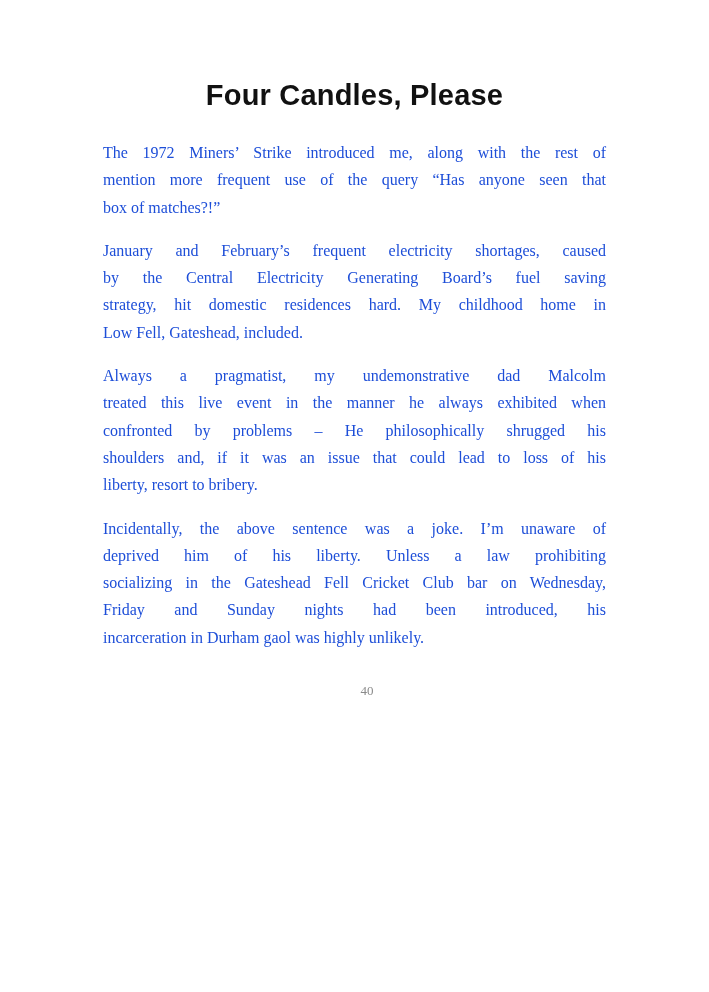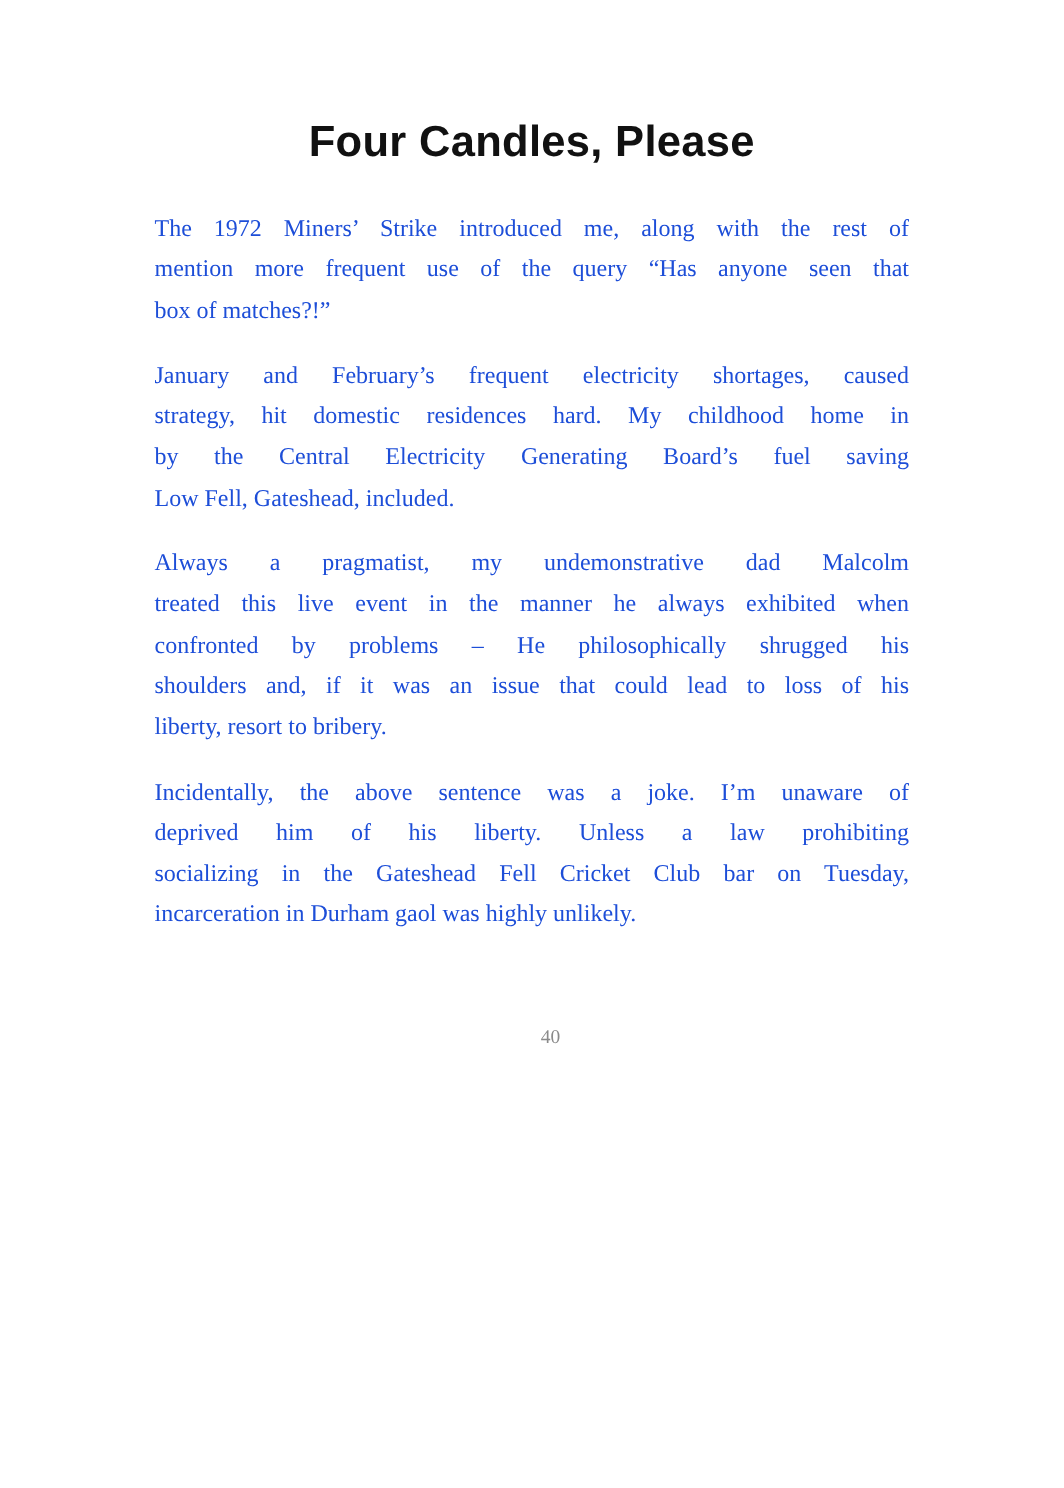--- a/index.html
+++ b/index.html
@@ -62,33 +62,34 @@
   <h1 class="title">Four Candles, Please</h1>
 
   <div class="content">
       <div class="para">
         <div class="line">The 1972 Miners’ Strike introduced me, along with the rest of</div>
         <div class="line">mention more frequent use of the query “Has anyone seen that</div>
         <div class="line last">box of matches?!”</div>
       </div>
       <div class="para">
         <div class="line">January and February’s frequent electricity shortages, caused</div>
+        <div class="line">by the Central Electricity Generating Board’s fuel saving</div>
         <div class="line">strategy, hit domestic residences hard. My childhood home in</div>
-        <div class="line">by the Central Electricity Generating Board’s fuel saving</div>
         <div class="line last">Low Fell, Gateshead, included.</div>
       </div>
       <div class="para">
         <div class="line">Always a pragmatist, my undemonstrative dad Malcolm</div>
         <div class="line">treated this live event in the manner he always exhibited when</div>
         <div class="line">confronted by problems – He philosophically shrugged his</div>
         <div class="line">shoulders and, if it was an issue that could lead to loss of his</div>
         <div class="line last">liberty, resort to bribery.</div>
       </div>
       <div class="para">
         <div class="line">Incidentally, the above sentence was a joke. I’m unaware of</div>
         <div class="line">deprived him of his liberty. Unless a law prohibiting</div>
-        <div class="line">socializing in the Gateshead Fell Cricket Club bar on Tuesday,</div>
+        <div class="line">socializing in the Gateshead Fell Cricket Club bar on Wednesday,</div>
+        <div class="line">Friday and Sunday nights had been introduced, his</div>
         <div class="line last">incarceration in Durham gaol was highly unlikely.</div>
       </div>
     </div>
 
   <div class="footer">40</div>
 </div>
 
 </body></html>

